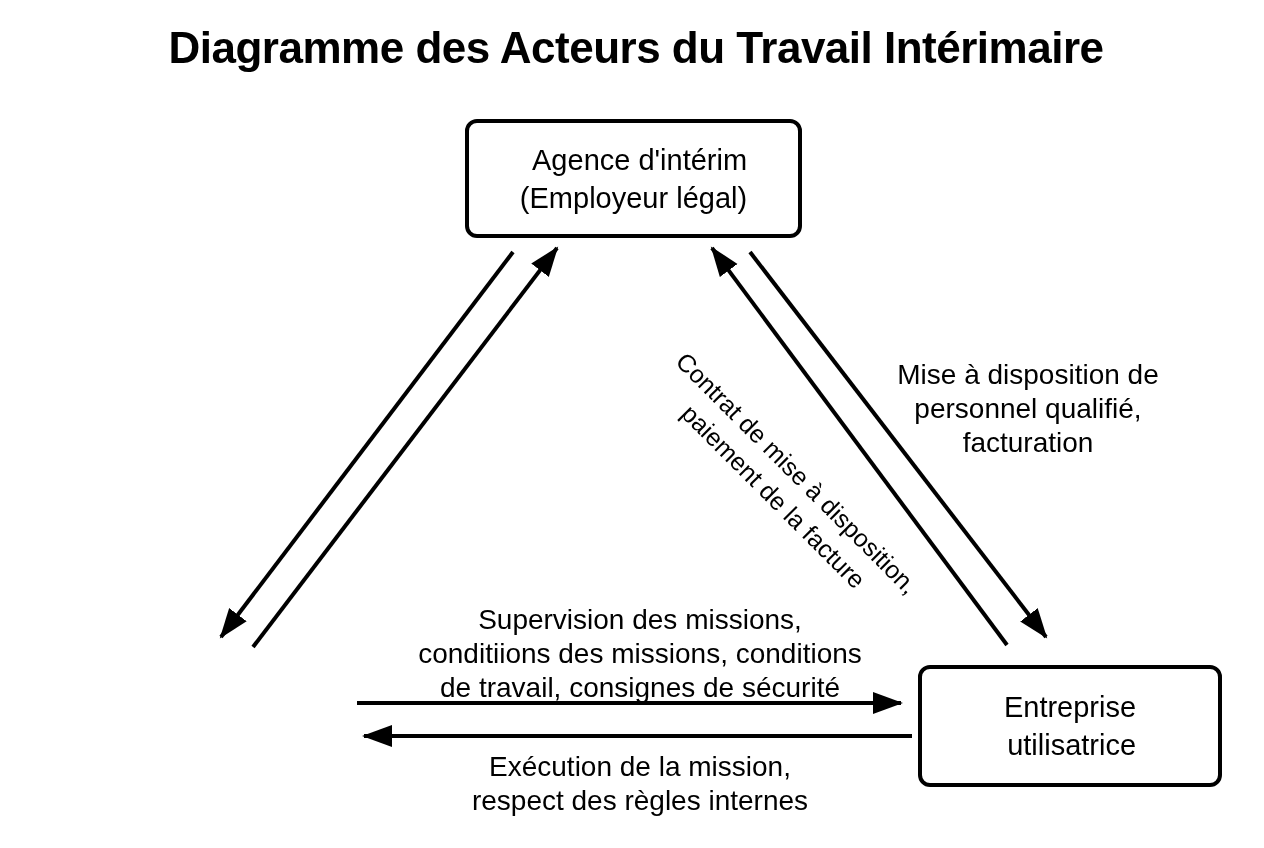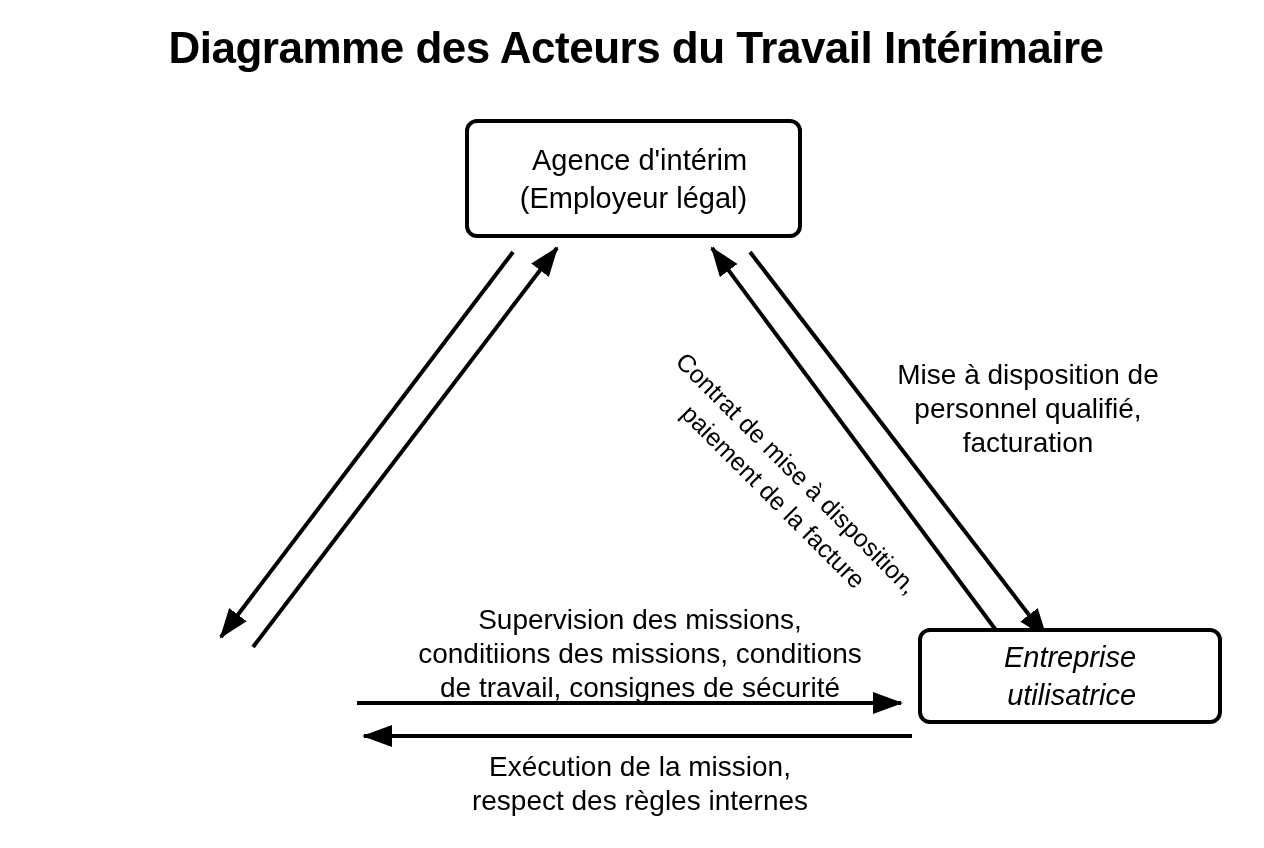--- a/index.html
+++ b/index.html
@@ -89,21 +89,21 @@
     <line x1="357" y1="703" x2="901" y2="703" marker-end="url(#ah)"></line>
     <line x1="912" y1="736" x2="364" y2="736" marker-end="url(#ah)"></line>
   </svg>
 
   <div class="node" style="left:465px; top:119px; width:337px; height:119px;">
     <span>Agence d'intérim
 (Employeur légal)</span>
   </div>
 
 
-  <div class="node" style="left:918px; top:628px; width:304px; height:96px;font-style:italic;">
+  <div class="node" style="left:918px; top:665px; width:304px; height:122px;">
     <span>Entreprise
 utilisatrice</span>
   </div>
 
 
 
   <div class="edge-label rotated" style="left:595px; top:452px;">Contrat de mise à disposition,
 paiement de la facture</div>
 
   <div class="edge-label centered" style="left:868px; top:358px; width:320px;">Mise à disposition de

